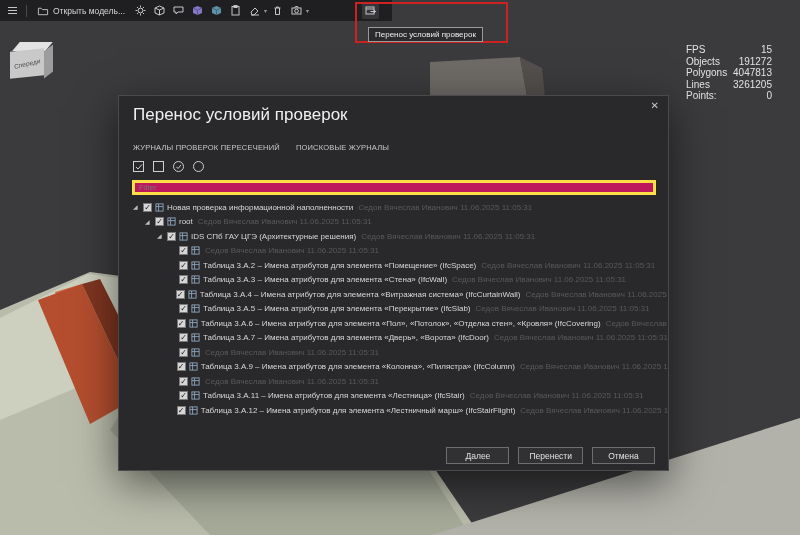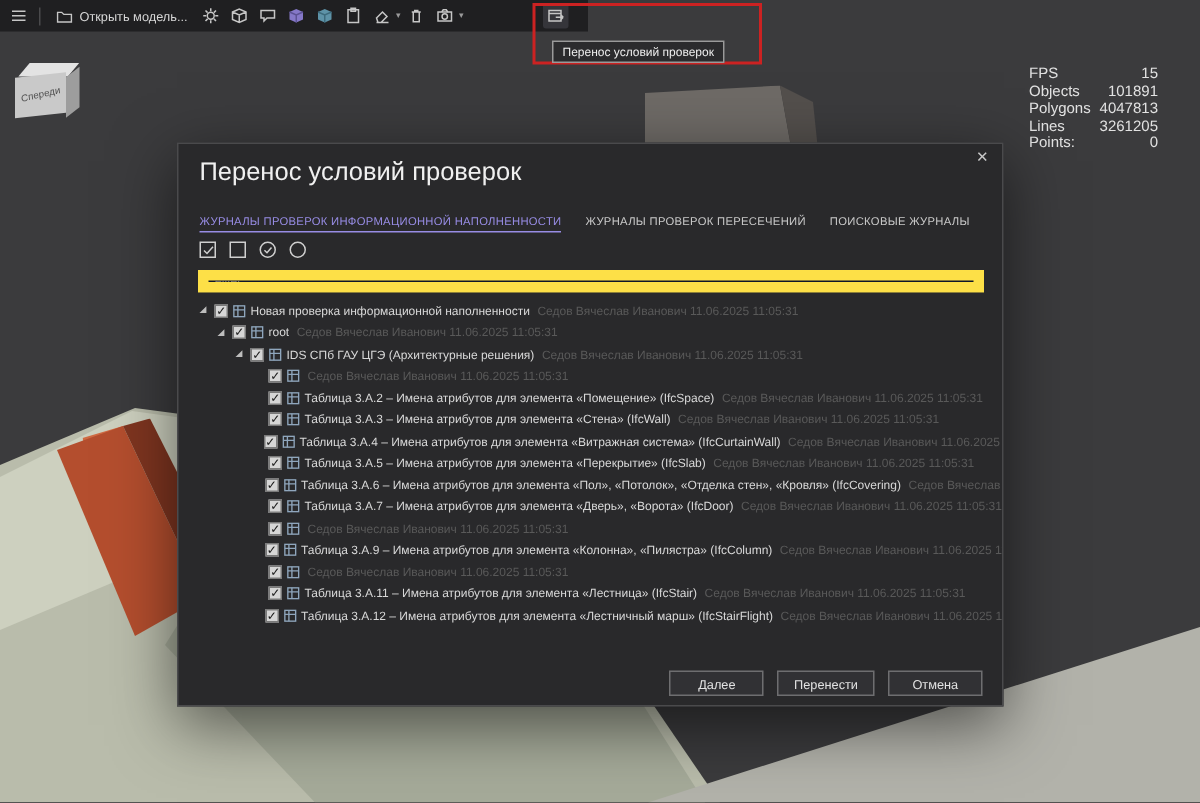--- a/index.html
+++ b/index.html
@@ -69,21 +69,21 @@
   .dlg-close { position:absolute; top:4px; right:9px; color:#c8c8c8; font-size:10px; cursor:default; }
   .dlg-title { position:absolute; left:14px; top:9px; font-size:17px; font-weight:400; color:#f0f0f0; }
   .tabs { position:absolute; left:14px; top:47px; display:flex; gap:16px; font-size:7.5px; letter-spacing:.2px; color:#c9c9c9; white-space:nowrap; }
   .tab { padding-bottom:2px; }
   .tab.active { color:#978ce4; border-bottom:1px solid #978ce4; }
   .icon-row { position:absolute; left:12px; top:63px; display:flex; gap:5px; }
   .mini-icon { width:15px; height:15px; display:flex; align-items:center; justify-content:center; }
   .mini-icon svg { width:13px; height:13px; stroke:#cfcfcf; fill:none; stroke-width:1; }
   .filter {
     position:absolute; left:13px; top:84px; width:524px; height:15px;
-    background:#0f172a; border:7px solid #fde047; color:#c8c8c8;
+    background:#be185d; border:3px solid #fde047; color:#c8c8c8;
     font-size:8px; padding:0 4px; font-family:Liberation Sans, sans-serif; outline:none;
   }
   .tree { position:absolute; left:1px; top:104px; width:548px; height:244px; overflow:hidden; }
   .tree-row { height:14.5px; display:flex; align-items:center; gap:3px; font-size:8px; white-space:nowrap; }
   .expander { color:#bdbdbd; font-size:6px; width:7px; line-height:1; }
   .cb {
     width:9px; height:9px; min-width:9px; background:#d6d6d6; border:1px solid #7a7a7a;
     font-size:8px; line-height:8px; text-align:center; color:#1a1a1a;
   }
   .cb::after { content:"✓"; }
@@ -191,21 +191,21 @@
 <div class="tooltip">Перенос условий проверок</div>
 
 <div class="stats">
   <div class="stat-row">
     <span class="s-label">FPS</span>
     <span class="s-value">15</span>
   </div>
 
   <div class="stat-row">
     <span class="s-label">Objects</span>
-    <span class="s-value">101891</span>
+    <span class="s-value">191272</span>
   </div>
 
   <div class="stat-row">
     <span class="s-label">Polygons</span>
     <span class="s-value">4047813</span>
   </div>
 
   <div class="stat-row">
     <span class="s-label">Lines</span>
     <span class="s-value">3261205</span>
@@ -223,21 +223,20 @@
   <div class="cube-front">
     <span>Спереди</span>
   </div>
 </div>
 
 <div class="dialog">
   <span class="dlg-close">✕</span>
   <div class="dlg-title">Перенос условий проверок</div>
 
   <div class="tabs">
-      <span class="tab active">ЖУРНАЛЫ ПРОВЕРОК ИНФОРМАЦИОННОЙ НАПОЛНЕННОСТИ</span>
       <span class="tab">ЖУРНАЛЫ ПРОВЕРОК ПЕРЕСЕЧЕНИЙ</span>
       <span class="tab">ПОИСКОВЫЕ ЖУРНАЛЫ</span>
     </div>
 
   <div class="icon-row">
     <span class="mini-icon">
       <svg viewBox="0 0 13 13">
           <rect x="1.5" y="1.5" width="10" height="10"></rect>
           <path d="M4 7l2 2 4-4.5"></path>
         </svg>

